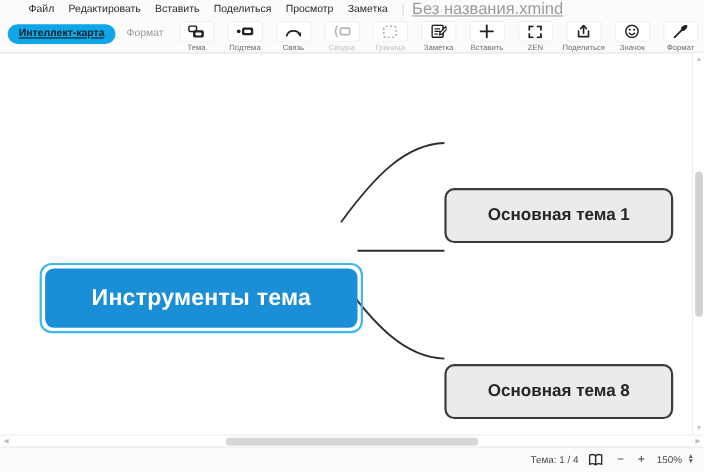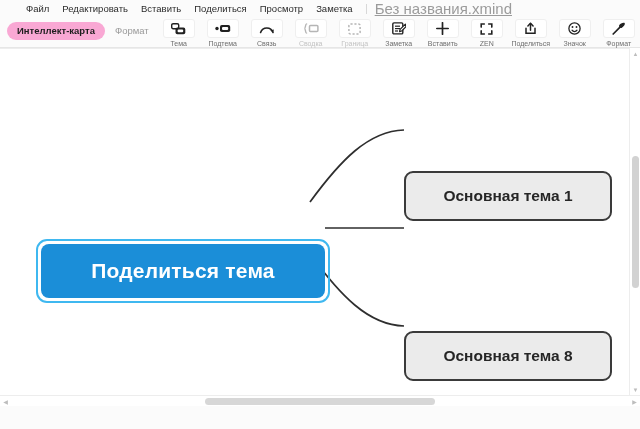--- a/index.html
+++ b/index.html
@@ -23,22 +23,22 @@
   .doc-title{font-size:15px;color:#9b9b9b;white-space:nowrap;text-decoration:underline;}
 
   
   .toolbar{
     position:absolute;left:0;top:17px;width:640px;height:31px;
     background:#fbfbfb;border-bottom:1px solid #e6e6e6;
     display:flex;align-items:flex-start;box-sizing:border-box;
   }
   .modes{display:flex;align-items:center;margin-left:7px;margin-top:5px;}
   .mode-pill{
-    font-size:9.5px;font-weight:bold;color:#1d1d1d;background:#f9a8d4;
-    border-radius:9px;padding:3px 10px 4px 10px;white-space:nowrap;
+    font-size:9.5px;font-weight:bold;color:#1d1d1d;background:#0ea5e9;
+    border-radius:9px;padding:3px 10px 4px 10px;white-space:nowrap;text-decoration:underline;
   }
   .mode-plain{
     font-size:9.5px;color:#9a9a9a;padding:3px 8px 4px 10px;white-space:nowrap;
   }
 
   .tool-group{display:flex;align-items:flex-start;}
   .tool{
     width:44px;display:flex;flex-direction:column;align-items:center;
     padding-top:2px;cursor:default;
   }
@@ -272,21 +272,21 @@
     <svg class="canvas-svg" width="640" height="347">
 
       <path d="M310 153 C 340 112, 368 82, 404 81" fill="none" stroke="#2e2e2e" stroke-width="1.7"></path>
       <path d="M325 179 L 404 179" fill="none" stroke="#2e2e2e" stroke-width="1.7"></path>
       <path d="M310 205 C 340 246, 368 276, 404 277" fill="none" stroke="#2e2e2e" stroke-width="1.7"></path>
     </svg>
 
     <div class="sel-ring"></div>
 
     <div class="node node-central">
-      <span>Поделиться тема</span>
+      <span>Инструменты тема</span>
     </div>
 
     <div class="node node-branch b1">
       <span>Основная тема 1</span>
     </div>
 
 
     <div class="node node-branch b3">
       <span>Основная тема 8</span>
     </div>
@@ -297,14 +297,32 @@
     <div class="vthumb"></div>
     <div class="arrow dn">▼</div>
   </div>
 
   <div class="hscroll">
     <div class="arrow lf">◀</div>
     <div class="hthumb"></div>
     <div class="arrow rt">▶</div>
   </div>
 
+  <div class="statusbar">
+    <div class="st-text">Тема: 1 / 4</div>
+
+    <div class="st-icon">
+      <svg width="13" height="12" viewBox="0 0 13 12">
+        <path d="M6.5 2.3 C5 1 2.6 1.1 1 1.8 V10.1 C2.6 9.4 5 9.3 6.5 10.6 C8 9.3 10.4 9.4 12 10.1 V1.8 C10.4 1.1 8 1 6.5 2.3 Z" fill="none" stroke="#2a2a2a" stroke-width="1.3" stroke-linejoin="round"></path>
+        <line x1="6.5" y1="2.4" x2="6.5" y2="10.5" stroke="#2a2a2a" stroke-width="1.3"></line>
+      </svg>
+    </div>
+
+    <div class="st-btn">−</div>
+    <div class="st-btn">+</div>
+    <div class="st-zoom">150%</div>
+    <div class="st-stepper">
+      <span>▲</span>
+      <span>▼</span>
+    </div>
+  </div>
 
 </div>
 
 </body></html>

